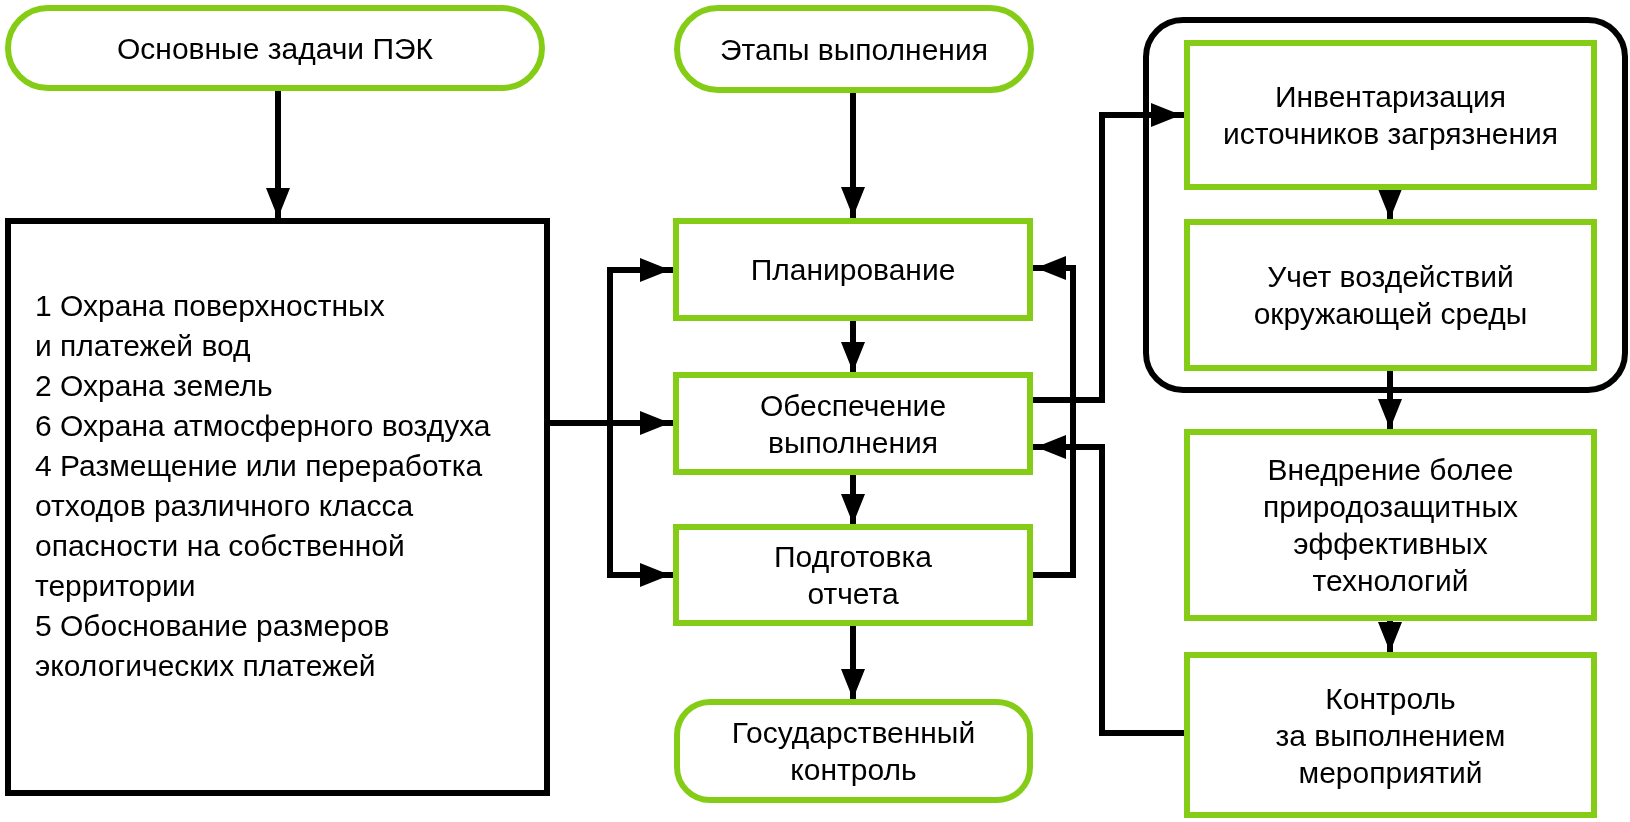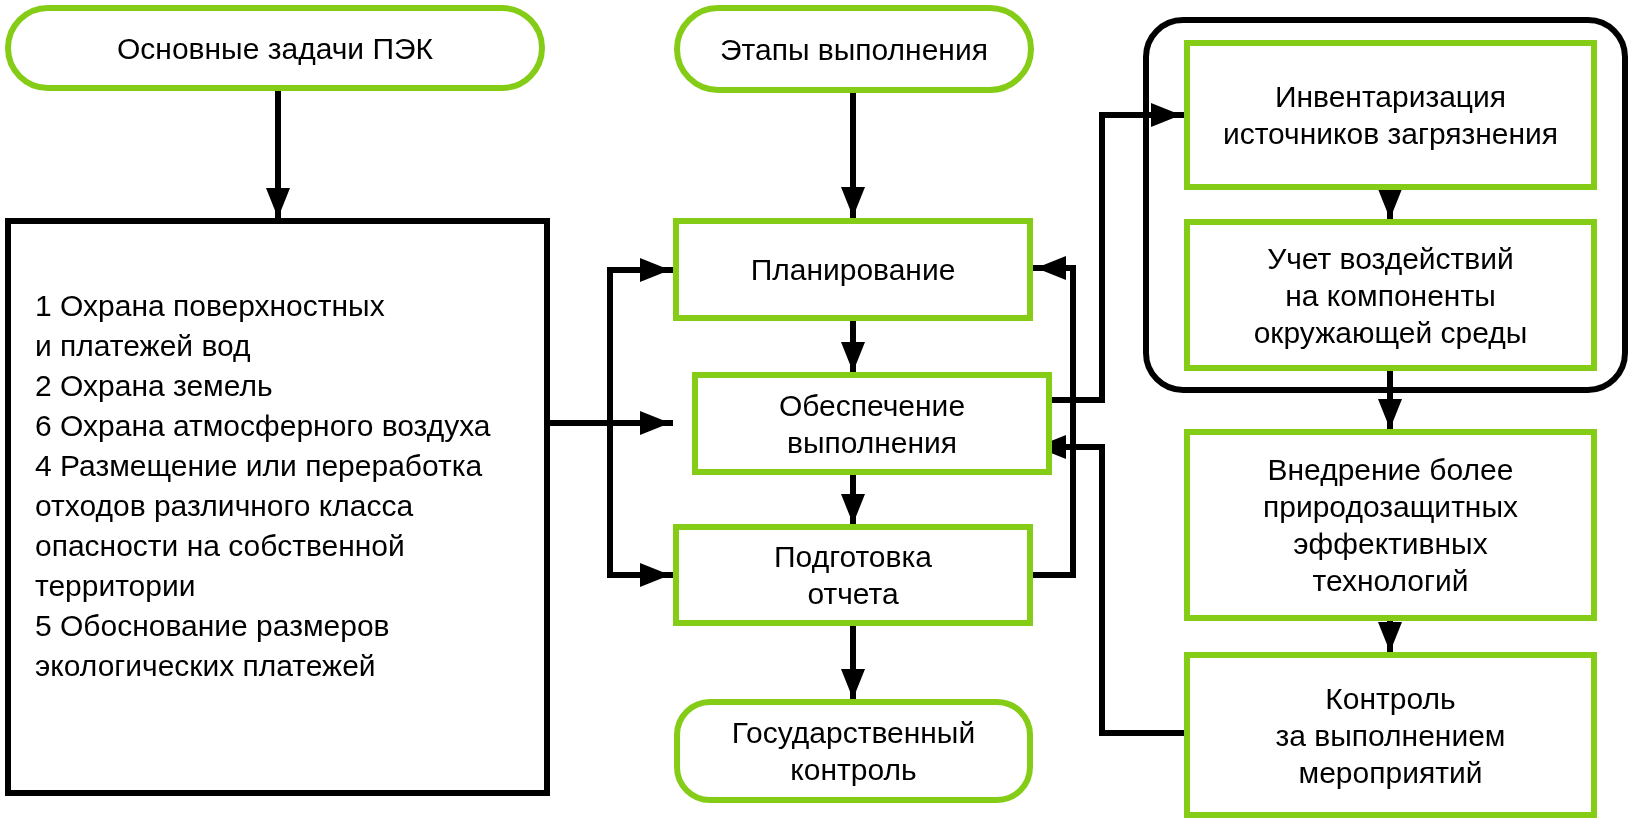--- a/index.html
+++ b/index.html
@@ -77,21 +77,21 @@
 <div class="node pill" style="left:674px; top:5px; width:360px; height:88px;">
   <span class="lbl">Этапы выполнения</span>
 </div>
 
 <div class="node" style="left:673px; top:218px; width:360px; height:103px;">
   <div>
     <span class="lbl">Планирование</span>
   </div>
 </div>
 
-<div class="node" style="left:692px; top:372px; width:360px; height:103px;">
+<div class="node" style="left:673px; top:372px; width:360px; height:103px;">
   <div>
     <span class="lbl">Обеспечение</span>
     <span class="lbl">выполнения</span>
   </div>
 </div>
 
 <div class="node" style="left:673px; top:524px; width:360px; height:102px;">
   <div>
     <span class="lbl">Подготовка</span>
     <span class="lbl">отчета</span>
@@ -110,21 +110,20 @@
 <div class="node" style="left:1184px; top:40px; width:413px; height:150px;">
   <div>
     <span class="lbl">Инвентаризация</span>
     <span class="lbl">источников загрязнения</span>
   </div>
 </div>
 
 <div class="node" style="left:1184px; top:219px; width:413px; height:152px;">
   <div>
     <span class="lbl">Учет воздействий</span>
-    <span class="lbl">на компоненты</span>
     <span class="lbl">окружающей среды</span>
   </div>
 </div>
 
 <div class="node" style="left:1184px; top:429px; width:413px; height:192px;">
   <div>
     <span class="lbl">Внедрение более</span>
     <span class="lbl">природозащитных</span>
     <span class="lbl">эффективных</span>
     <span class="lbl">технологий</span>

